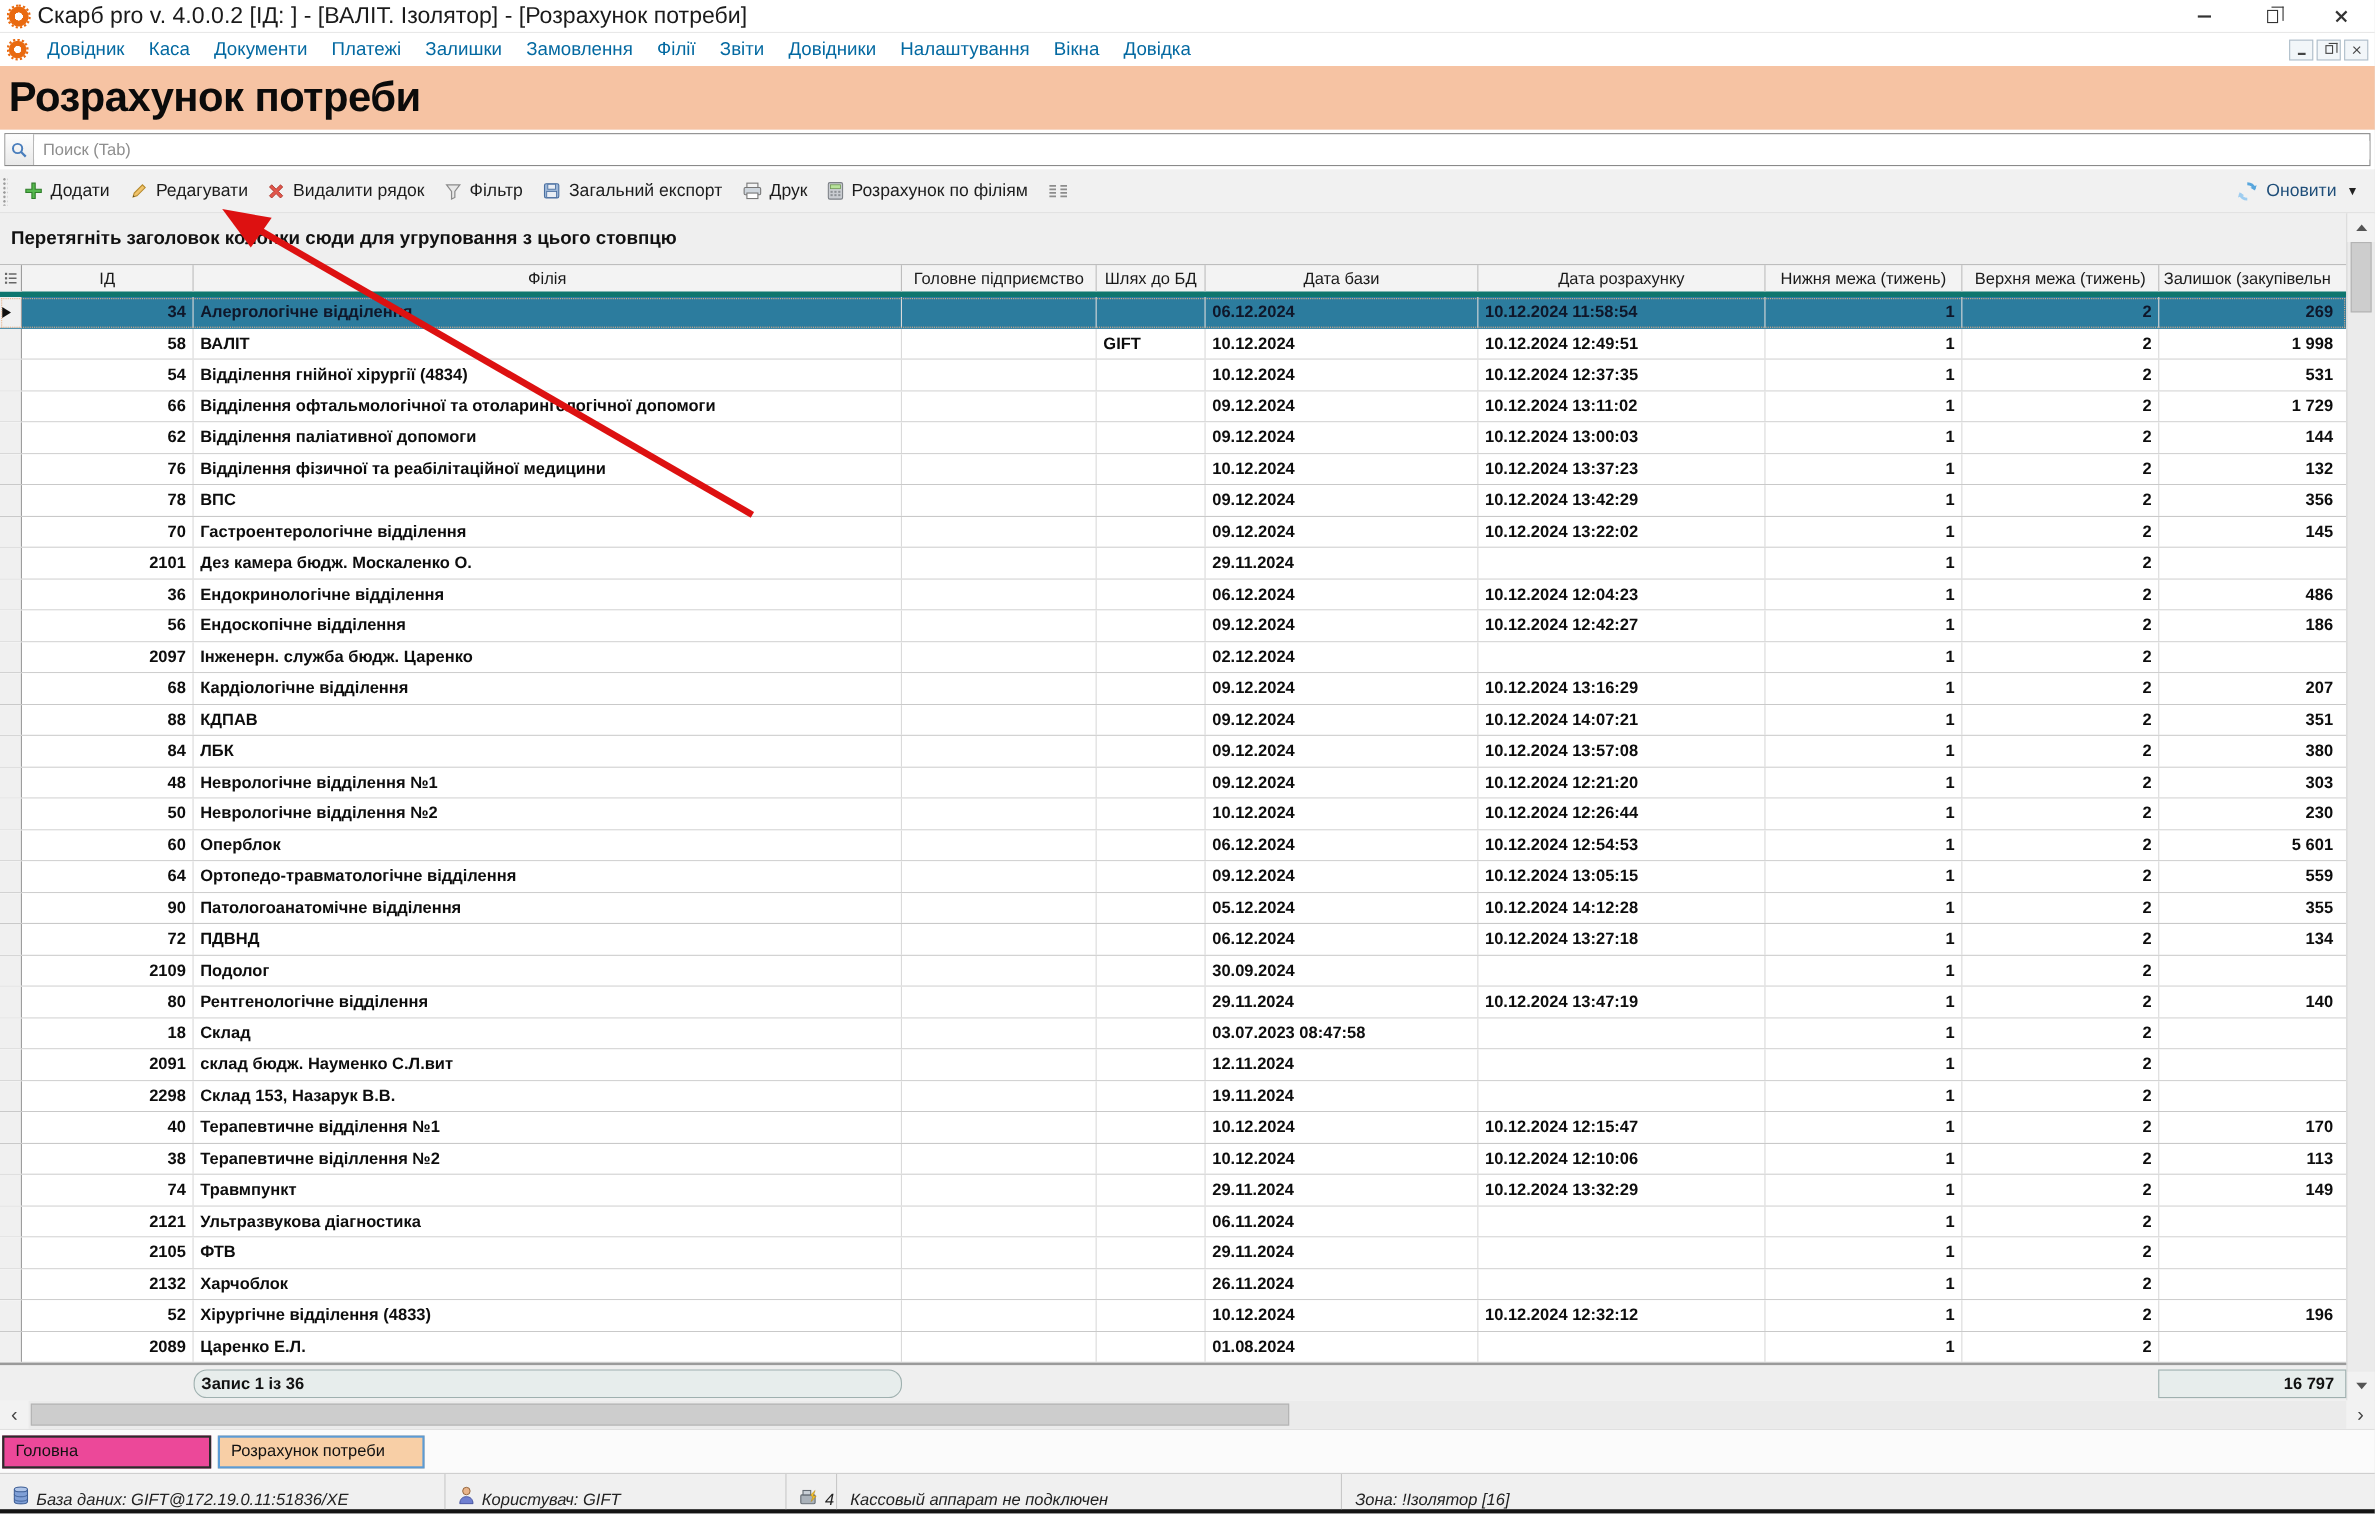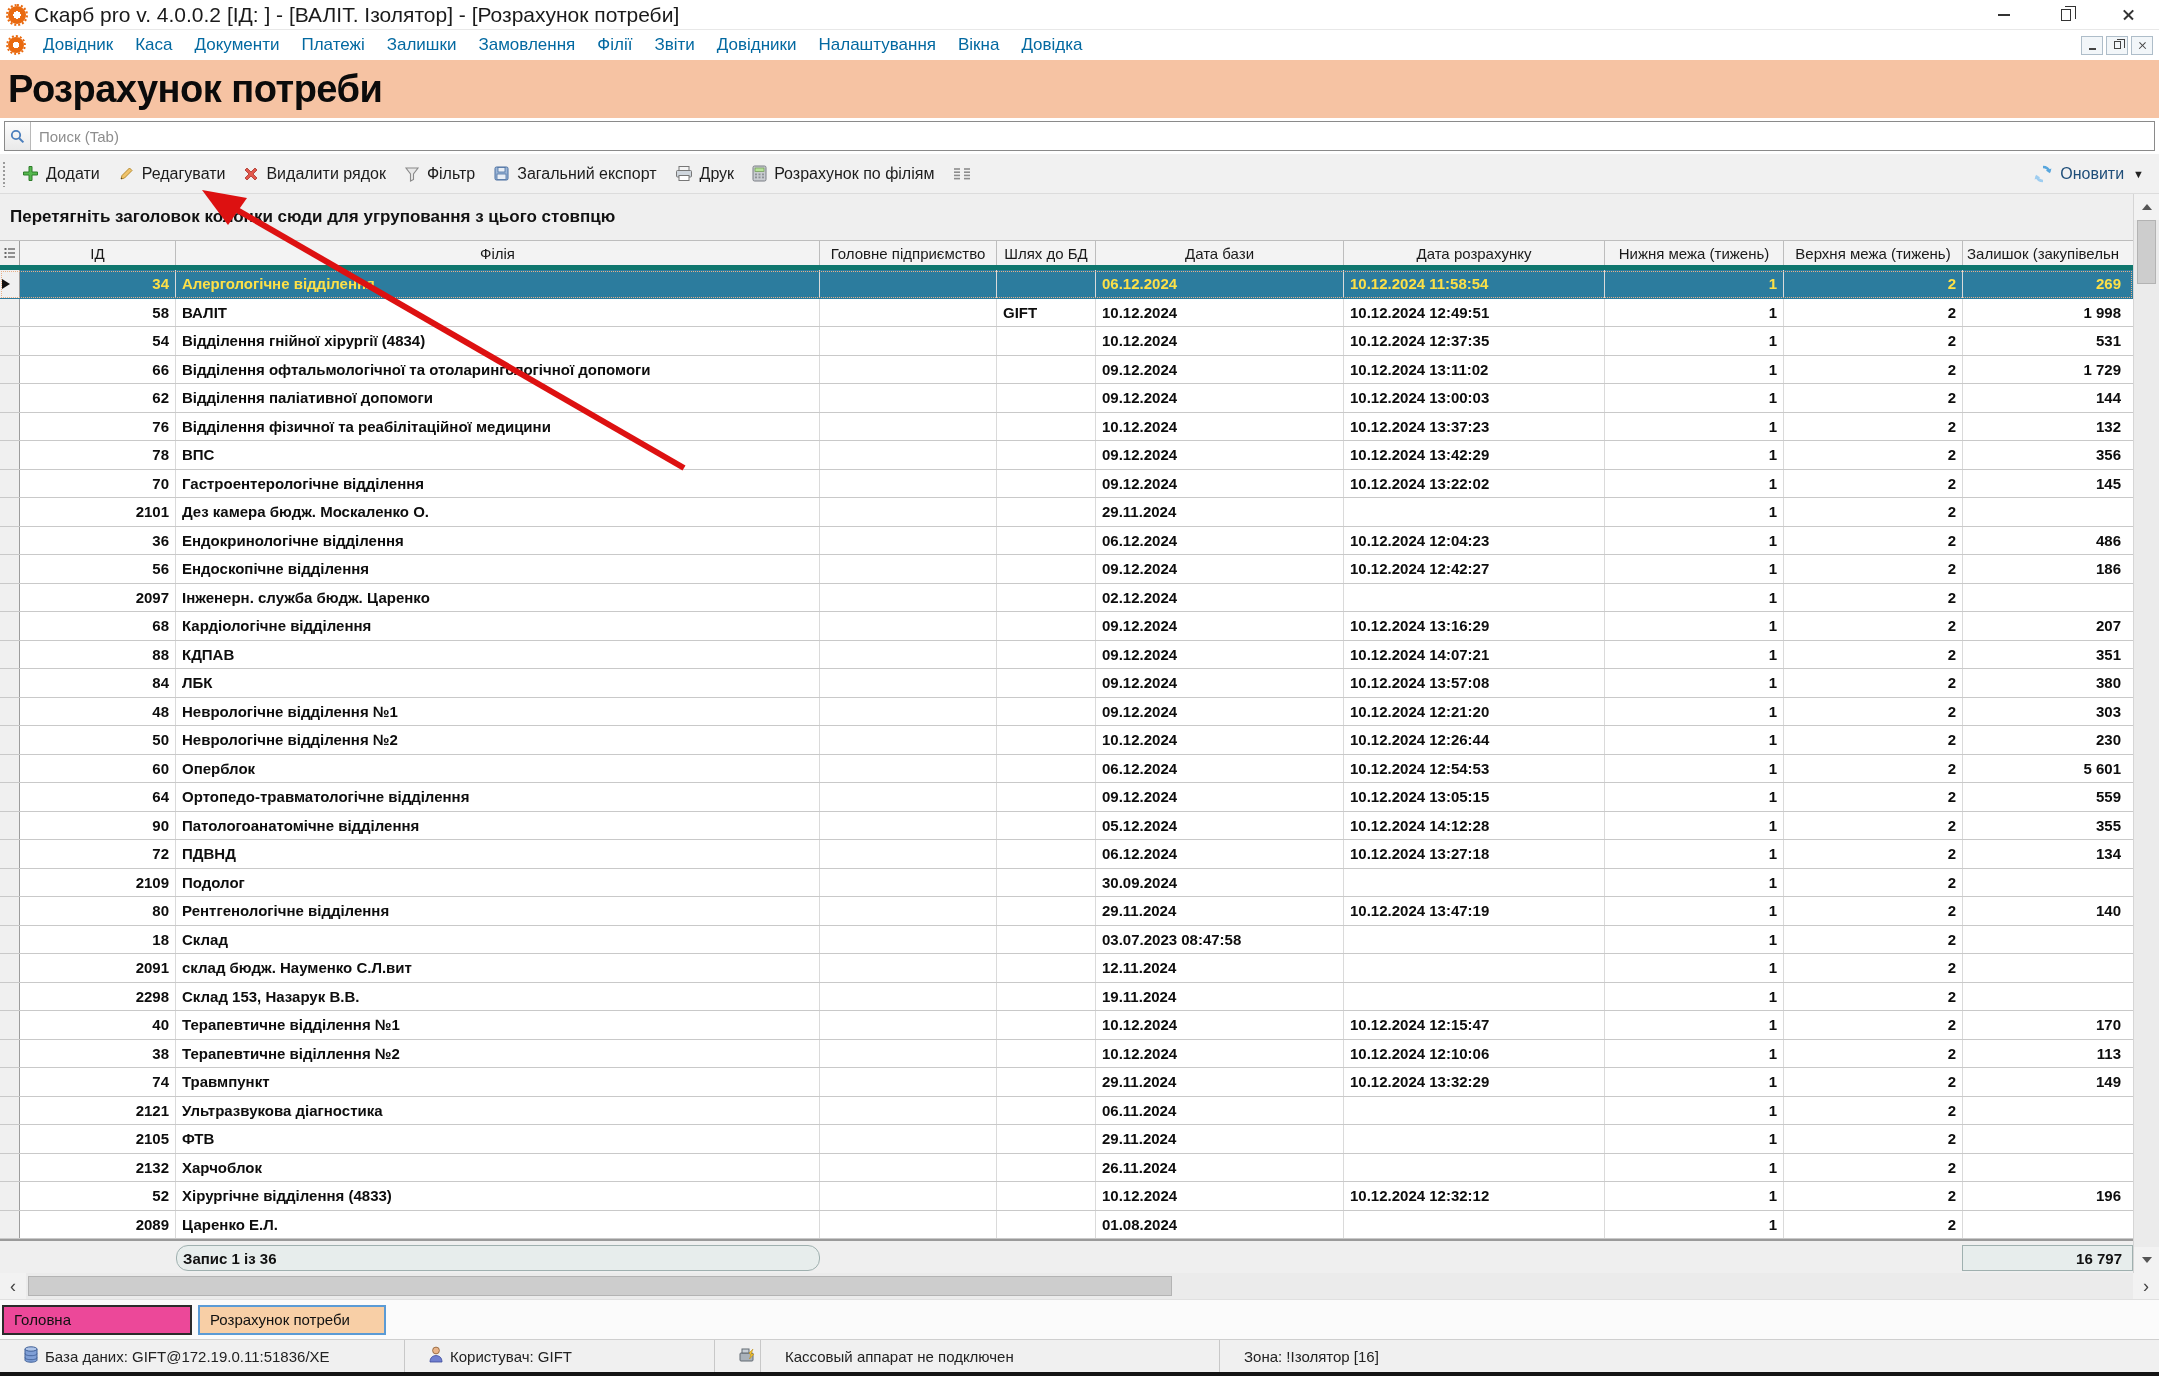--- a/index.html
+++ b/index.html
@@ -64,21 +64,21 @@
   .ind { width:20px; background:#f0f0f0; border-right:1px solid #9d9d9d; padding:0 2px; }
   .c1{width:156px;} .c2{width:644px;} .c3{width:177px;} .c4{width:99px;}
   .c5{width:248px;} .c6{width:261px;} .c7{width:179px;} .c8{width:179px;}
   .c9{width:170px; border-right:none; padding-right:12px;}
   .h0{width:20px; background:#f0f0f0; border-right:1px solid #9d9d9d;}
   .h1{width:156px;} .h2{width:644px;} .h3{width:177px;} .h4{width:99px;}
   .h5{width:248px;} .h6{width:261px;} .h7{width:179px;} .h8{width:179px;}
   .h9{width:170px; border-right:none; justify-content:flex-start; padding-left:4px;}
   .a-r { justify-content:flex-end; } .a-l { justify-content:flex-start; }
   .trow.selected { background:#2c7c9e; border-bottom:1px solid #2c7c9e; outline:1px dotted #e8b088; outline-offset:-2px; }
-  .trow.selected .cell { color:#fde047; }
+  .trow.selected .cell { color:#0f172a; }
   .trow.selected .ind { background:#f0f0f0; }
   .tri { width:0; height:0; border-left:8px solid #101010; border-top:5.5px solid transparent; border-bottom:5.5px solid transparent; }
   
   .tfoot { height:34px; background:#efefef; border-top:2px solid #9a9a9a; position:relative; }
   .foot-box { position:absolute; top:4px; height:26px; background:#e7edec; border:1px solid #9fb0af; display:flex; align-items:center; font-size:15px; font-weight:bold; color:#111; }
   .foot-records { left:176px; width:644px; padding-left:6px;border-radius:12px; }
   .foot-total { right:0px; width:171px; justify-content:flex-end; padding-right:10px; }
   
   .vscroll { width:26px; background:#ebebeb; display:flex; flex-direction:column; border-left:1px solid #d5d5d5; }
   .v-arrow { height:26px; display:flex; align-items:center; justify-content:center; background:#f2f2f2; }
@@ -90,21 +90,21 @@
   .h-arrow { width:26px; height:26px; display:flex; align-items:center; justify-content:center; background:#f2f2f2; font-size:18px; color:#444; }
   .h-thumb { width:1144px; height:20px; background:#cdcdcd; border:1px solid #b3b3b3; margin:0 2px; }
   .h-track { flex:1; }
   
   .tabsrow { height:40px; background:#fbfbfb; display:flex; align-items:center; gap:6px; padding-left:2px; border-top:1px solid #e0e0e0; }
   .tab { height:30px; display:flex; align-items:center; font-size:15px; padding:0 10px; }
   .tab-home { width:190px; background:#ec4899; border:2px solid #2b2b2b; color:#111; }
   .tab-active { width:188px; background:#f8cfa6; border:2px solid #5b9bd5; color:#111; }
   
   .statusbar { height:33px; background:#f0f0f0; border-top:1px solid #cfcfcf; display:flex; align-items:stretch; font-size:15px; color:#222; }
-  .seg { display:flex; align-items:center; gap:7px; padding-left:24px; border-right:1px solid #c8c8c8; overflow:hidden; white-space:nowrap; }
+  .seg { display:flex; align-items:flex-end; gap:7px; padding-left:12px; border-right:1px solid #c8c8c8; overflow:hidden; white-space:nowrap;font-style:italic; }
   .seg1{ width:405px; } .seg2{ width:310px; } .seg3{ width:46px; } .seg4{ width:459px; } .seg5{ flex:1; border-right:none; }
   .bottomstrip { height:4px; background:#141414; }
   
   .anno { position:absolute; inset:0; pointer-events:none; z-index:60; }
 </style>
 </head>
 <body>
 
 <div class="app">
 

